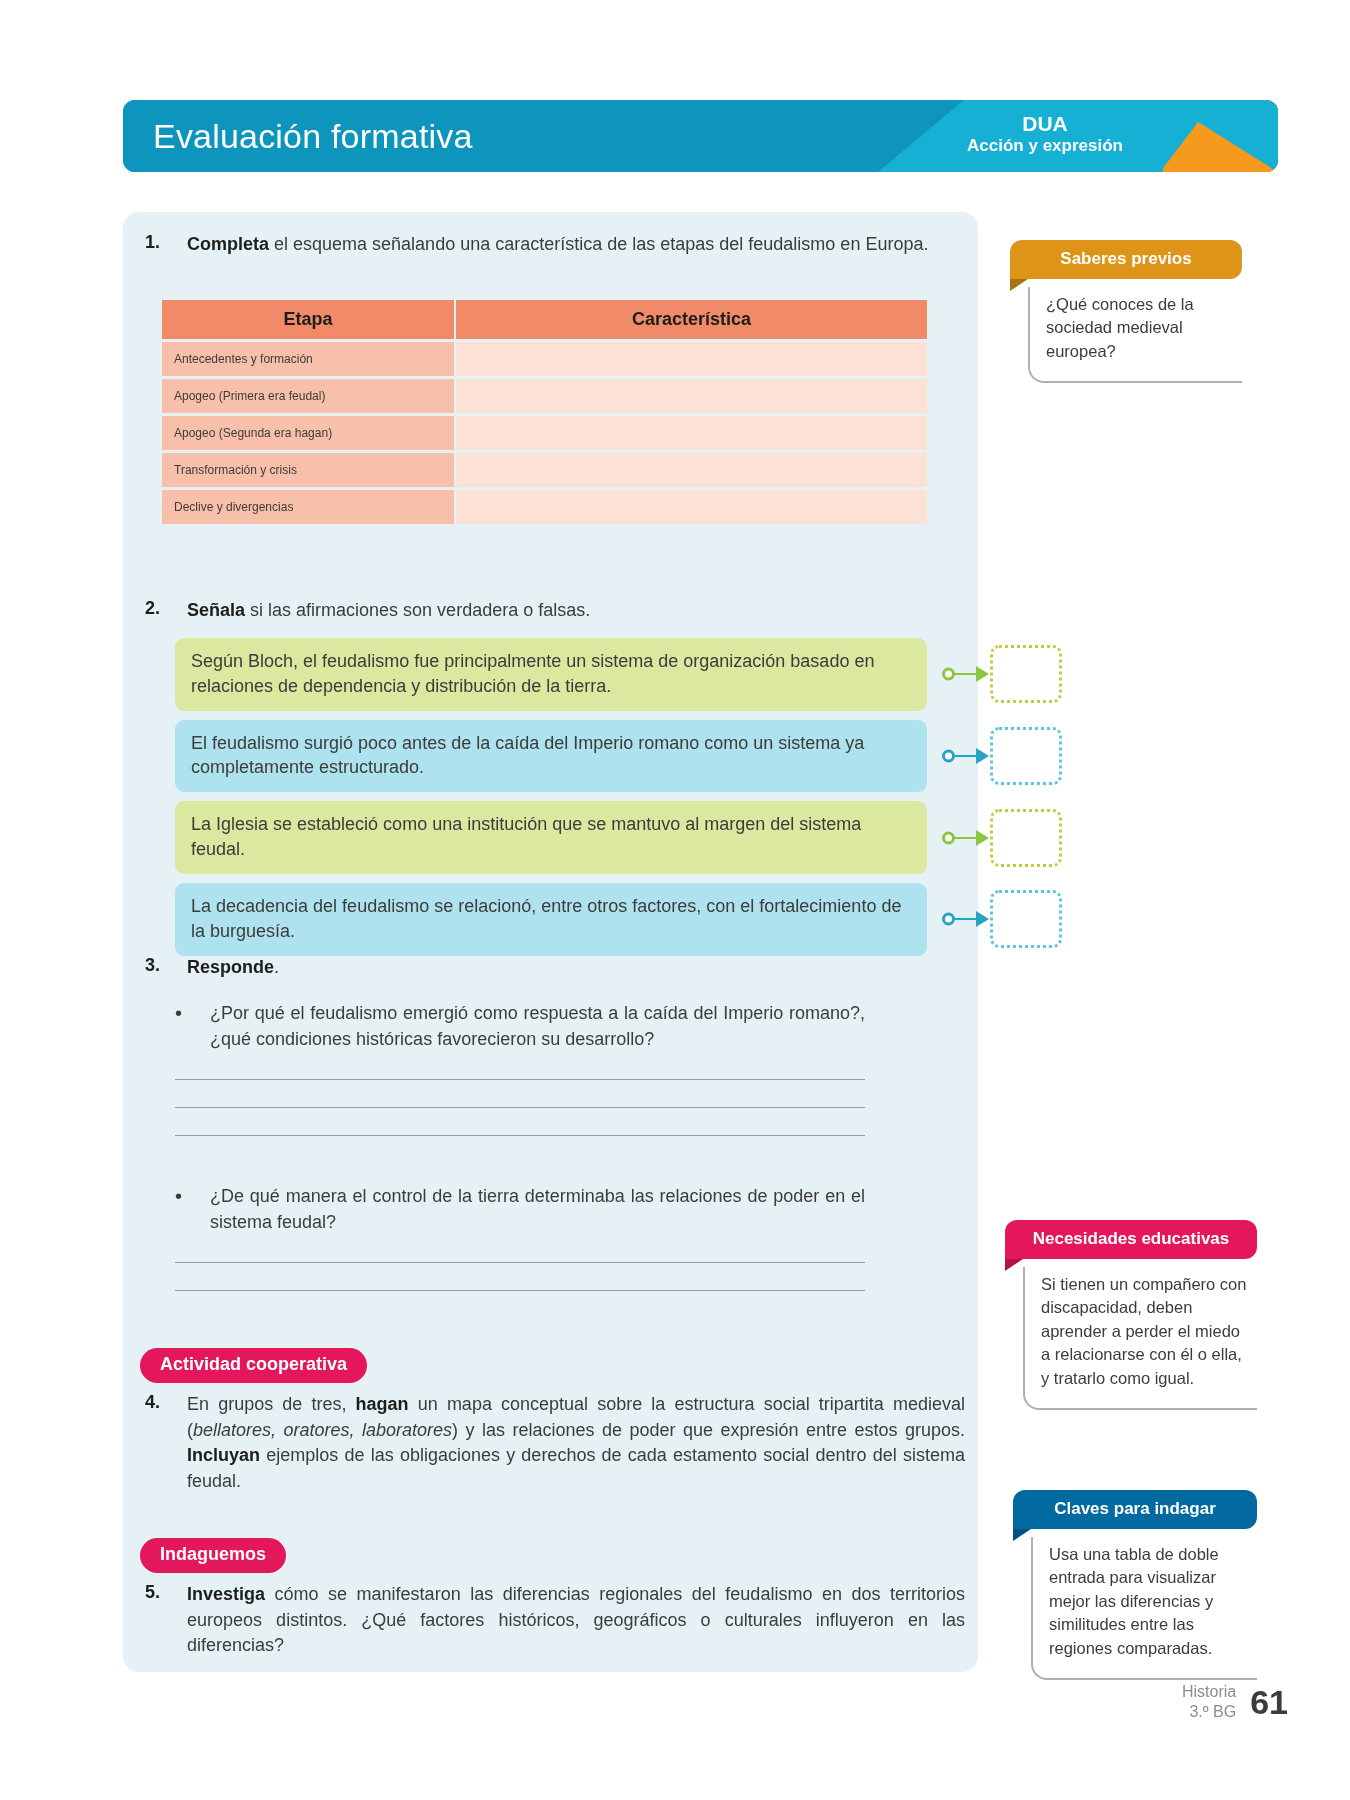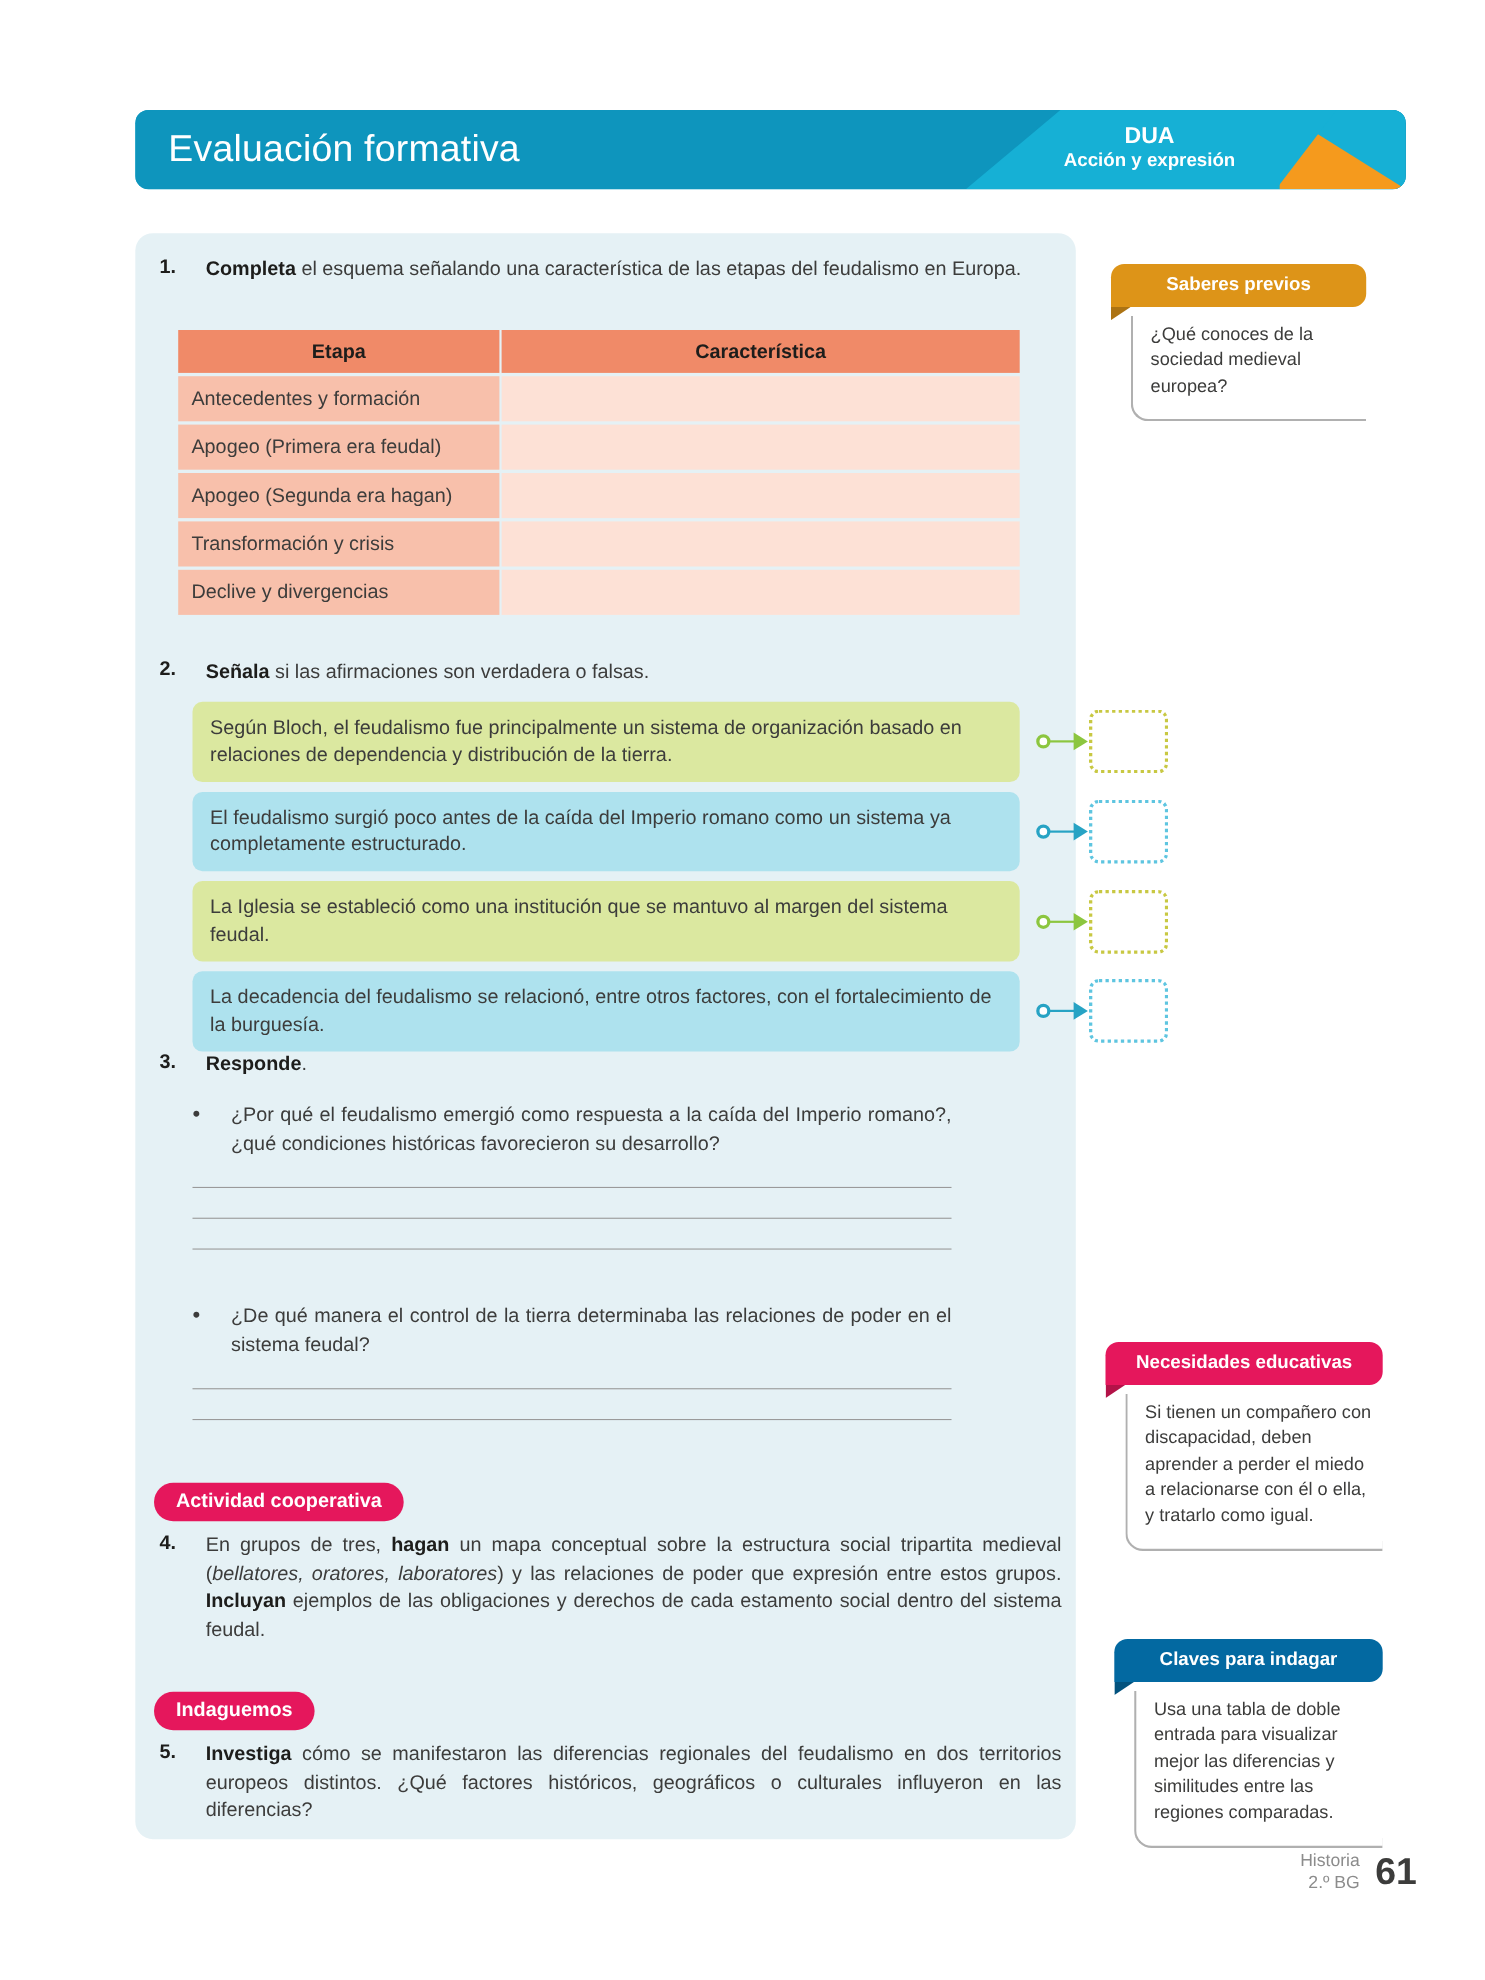--- a/index.html
+++ b/index.html
@@ -71,21 +71,21 @@
   
   .tbl { position: absolute; left: 162px; top: 290px; width: 765px; }
   .tbl-row { display: flex; gap: 2px; margin-bottom: 3px; }
   .tbl-head .c1, .tbl-head .c2 {
     background: #f08a68; color: #1d1d1b; font-weight: bold; font-size: 18px;
     text-align: center; padding: 9px 0;
   }
   .tbl .c1 { width: 292px; flex: none; }
   .tbl .c2 { flex: 1; }
   .tbl-body .c1 {
-    background: #f8c0ab; padding: 10px 12px; font-size: 18px; color: #3c3c3b;
+    background: #f8c0ab; padding: 10px 12px; font-size: 12px; color: #3c3c3b;
   }
   .tbl-body .c2 { background: #fde1d6; }
   .stmts { position: absolute; left: 162px; top: 632px; width: 900px; }
   .stmt {
     position: relative;
     width: 752px;
     border-radius: 9px;
     padding: 11px 16px 12px 16px;
     font-size: 18px; line-height: 1.38; color: #3c3c3b;
     margin-bottom: 9px;
@@ -321,16 +321,16 @@
 </div>
 
 <div class="callout" style="left:1013px; top:1490px; width:244px;">
   <div class="callout-tab tab-rust">Claves para indagar</div>
   <div class="callout-body">Usa una tabla de doble entrada para visualizar mejor las diferencias y similitudes entre las regiones comparadas.</div>
 </div>
 
 <div class="footer">
   <div class="footer-txt">
     <div>Historia</div>
-    <div>2.º BG</div>
+    <div>3.º BG</div>
   </div>
   <div class="footer-page">61</div>
 </div>
 
 </body></html>

